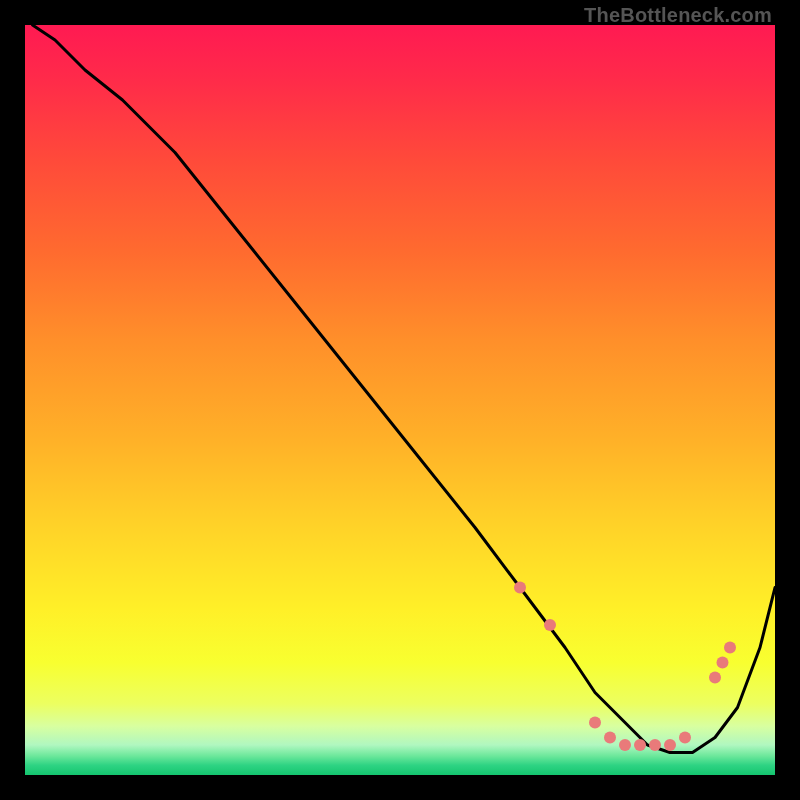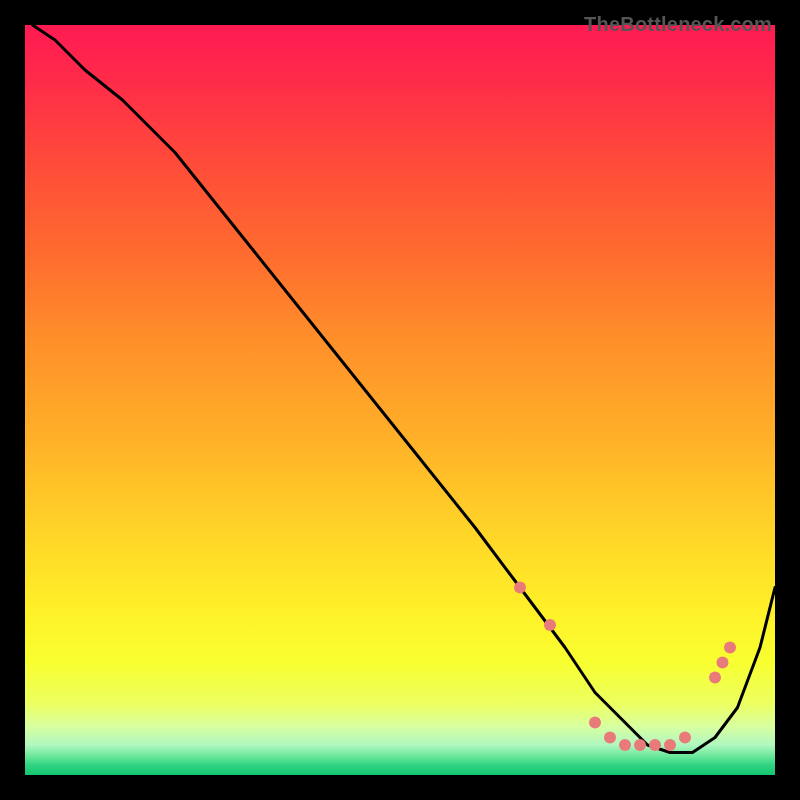--- a/index.html
+++ b/index.html
@@ -26,21 +26,20 @@
   }
   .watermark {
     position: absolute;
     top: 4px;
     right: 28px;
     font-family: Arial, Helvetica, sans-serif;
     font-size: 20px;
     font-weight: 600;
     color: #555;
     letter-spacing: 0.2px;
-    margin-top: 9px;
   }
   svg.curve {
     position: absolute;
     left: 0;
     top: 0;
     width: 750px;
     height: 750px;
   }
 </style>
 </head>

